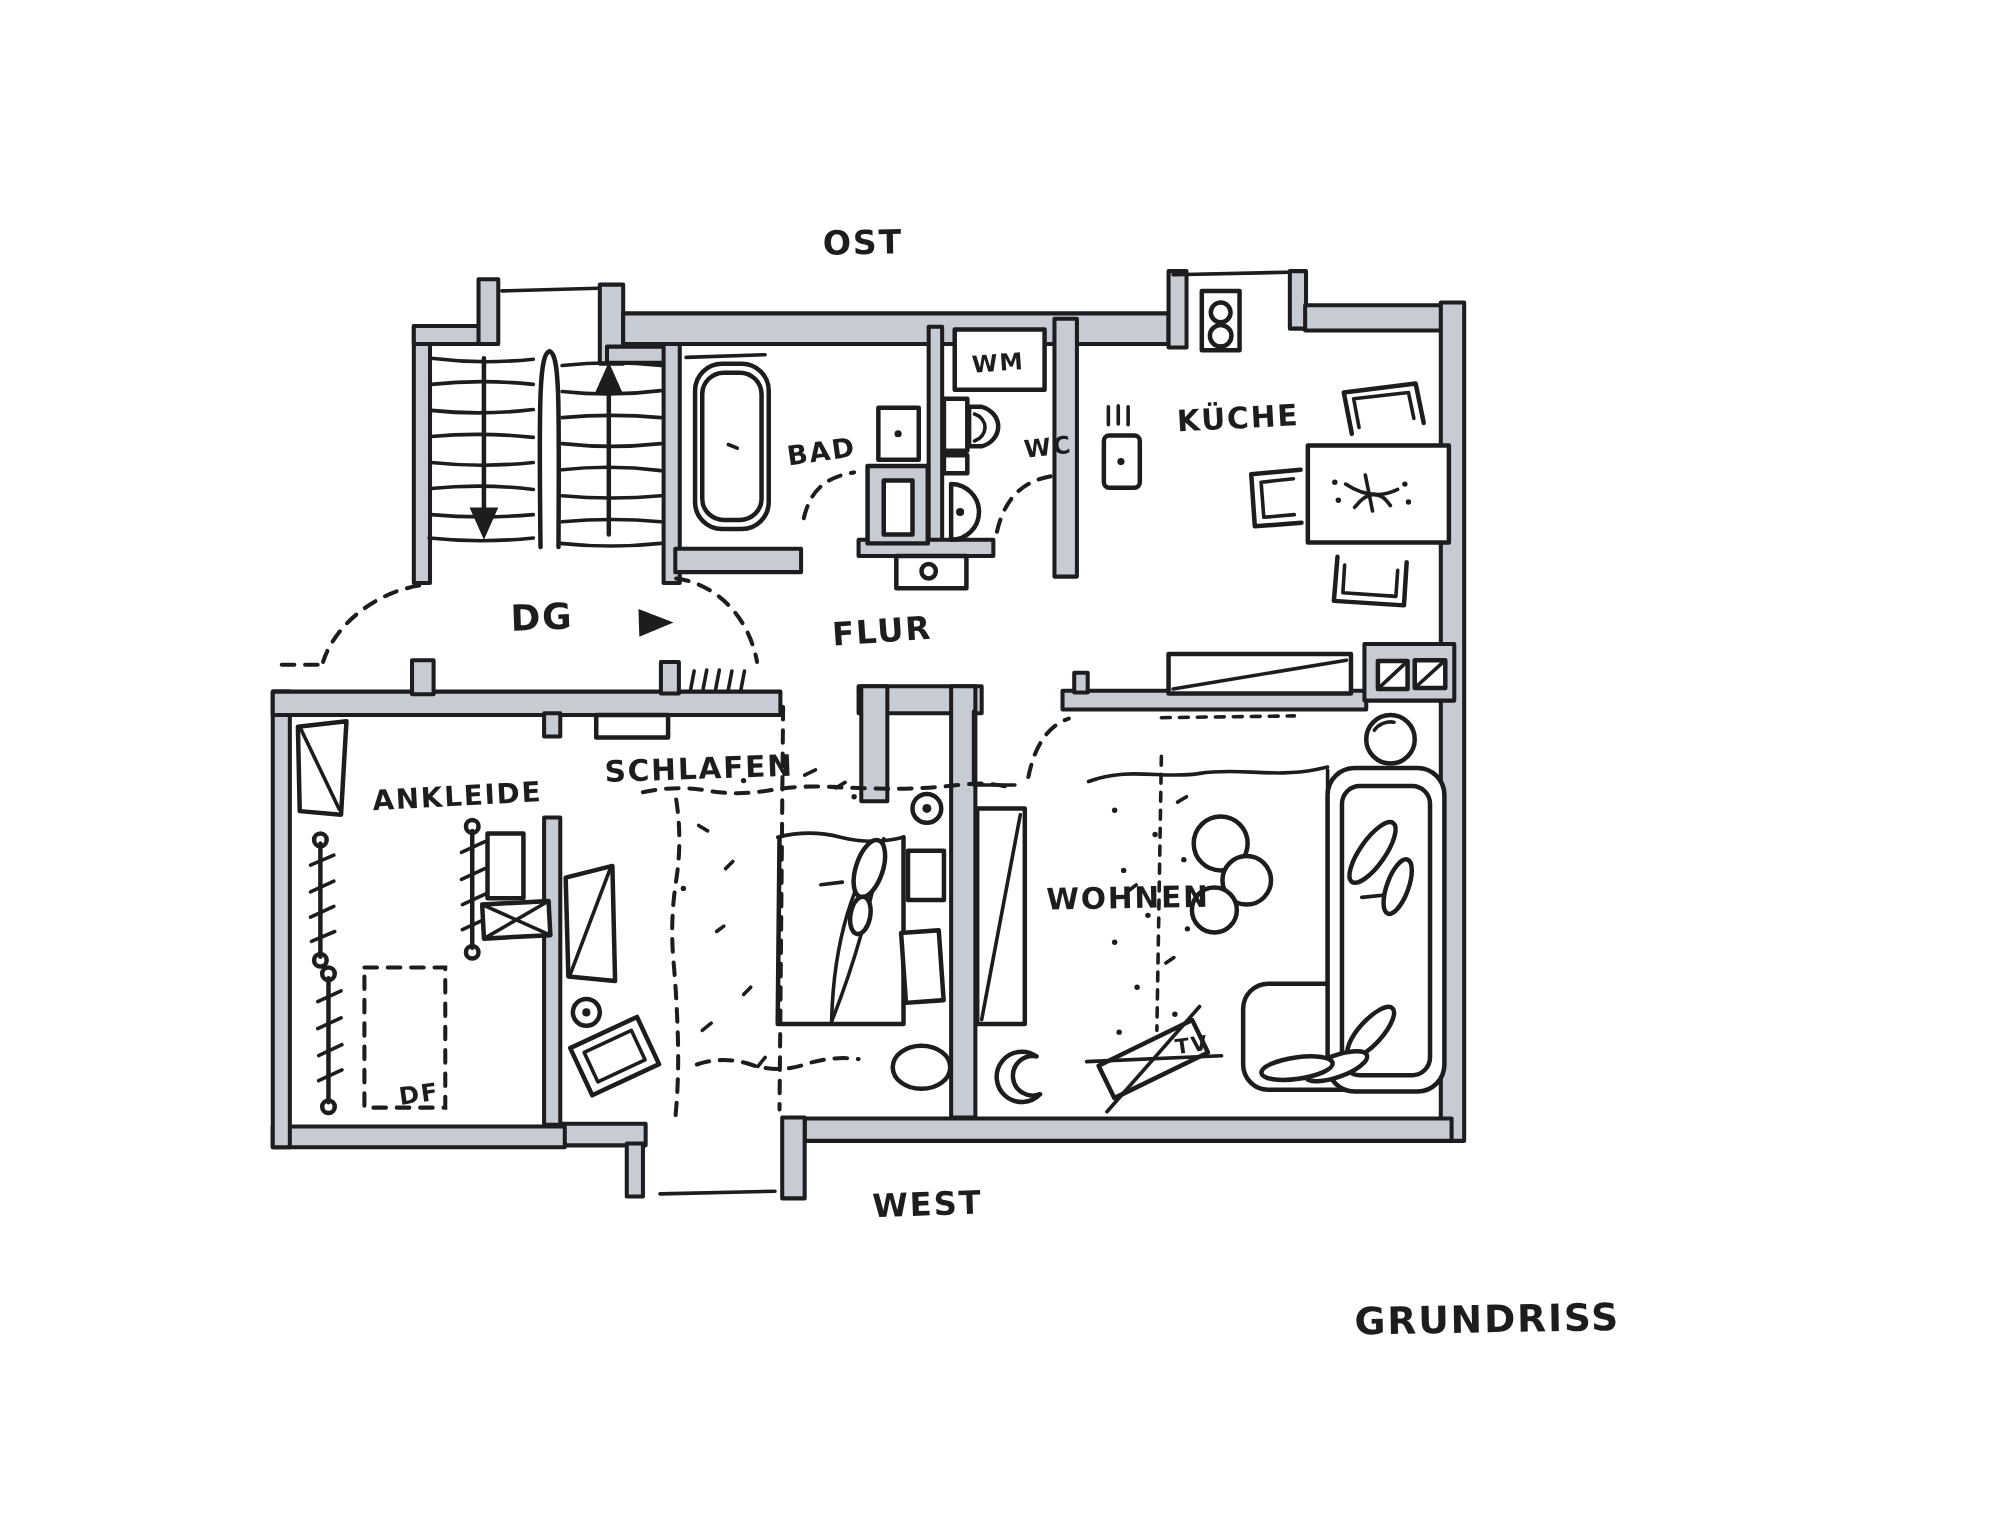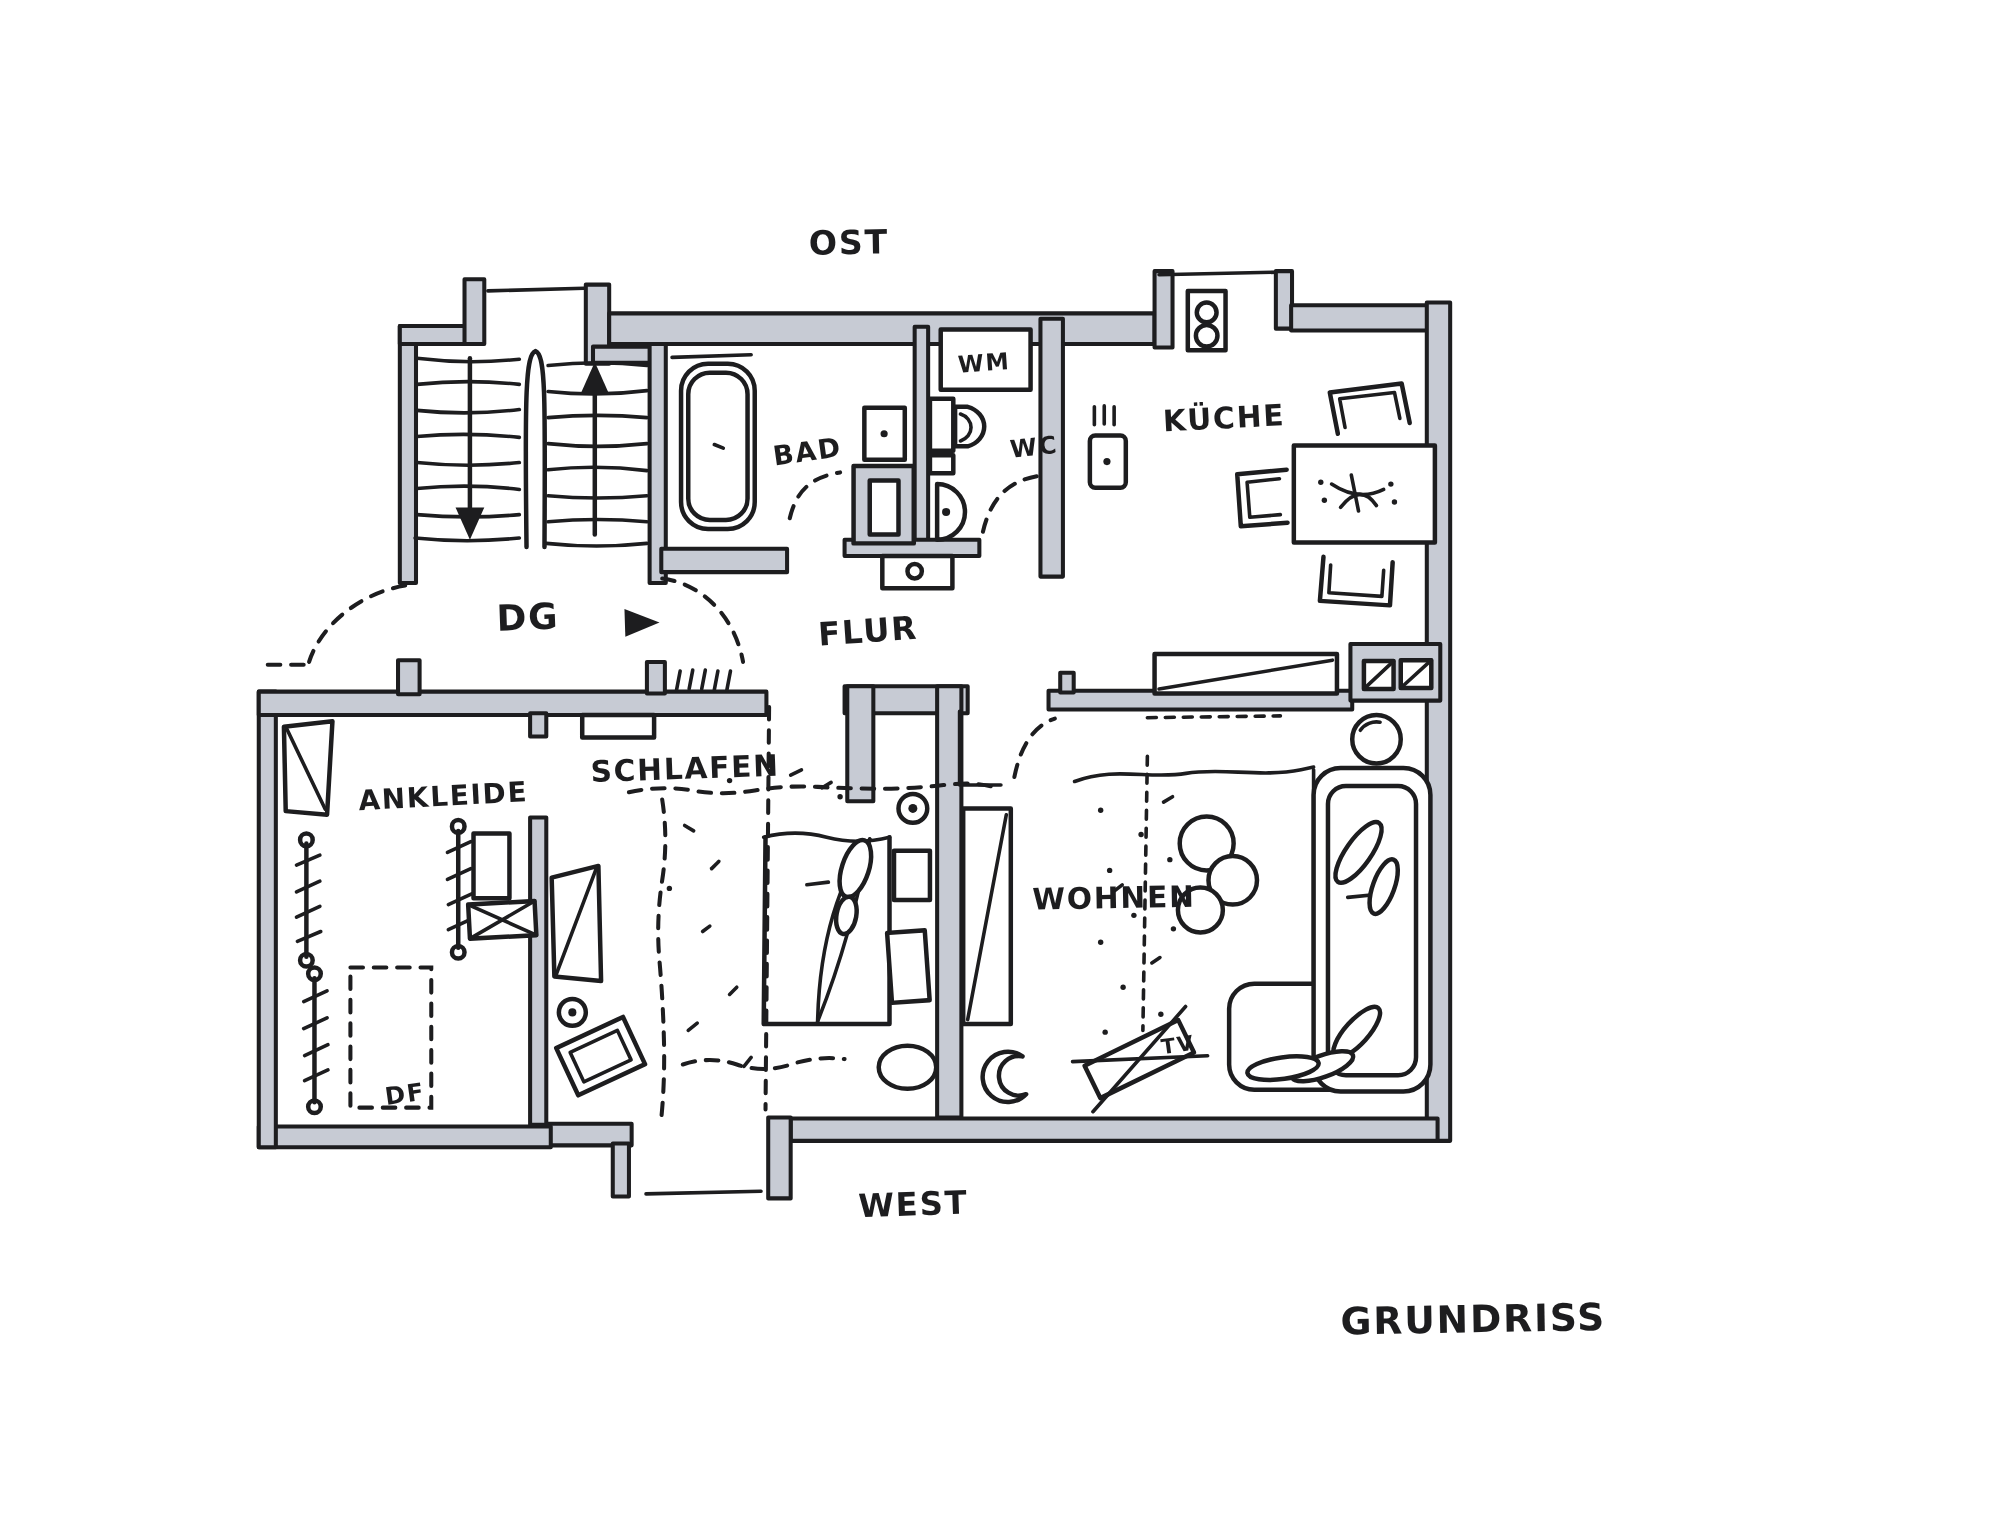--- a/index.html
+++ b/index.html
@@ -1,21 +1,21 @@
 <!DOCTYPE html>
 <html style="--ink: #1d1d1f; --wall-fill: #c7cbd4; --paper: #ffffff;"><head>
 <meta charset="utf-8">
 <style>
   :root{
     --ink:#1d1d1f;
     --wall-fill:#c7cbd4;
     --paper:#ffffff;
   }
   html,body{margin:0;padding:0;background:var(--paper);}
-  .page{width:1788px;height:1536px;background:var(--paper);position:relative;overflow:hidden;}
+  .page{width:1788px;height:1536px;background:var(--paper);position:relative;overflow:hidden;padding-left:14px;}
   svg{display:block;width:100%;height:100%;}
   
   .w{fill:var(--wall-fill);stroke:var(--ink);stroke-width:4.5;stroke-linejoin:round;}
   
   .ln{fill:none;stroke:var(--ink);stroke-width:4;stroke-linecap:round;stroke-linejoin:round;}
   
   .fn{fill:none;stroke:var(--ink);stroke-width:5;stroke-linecap:round;stroke-linejoin:round;}
   .fw{fill:#fff;stroke:var(--ink);stroke-width:5;stroke-linecap:round;stroke-linejoin:round;}
   .fg{fill:var(--wall-fill);stroke:var(--ink);stroke-width:5;stroke-linejoin:round;}
   

